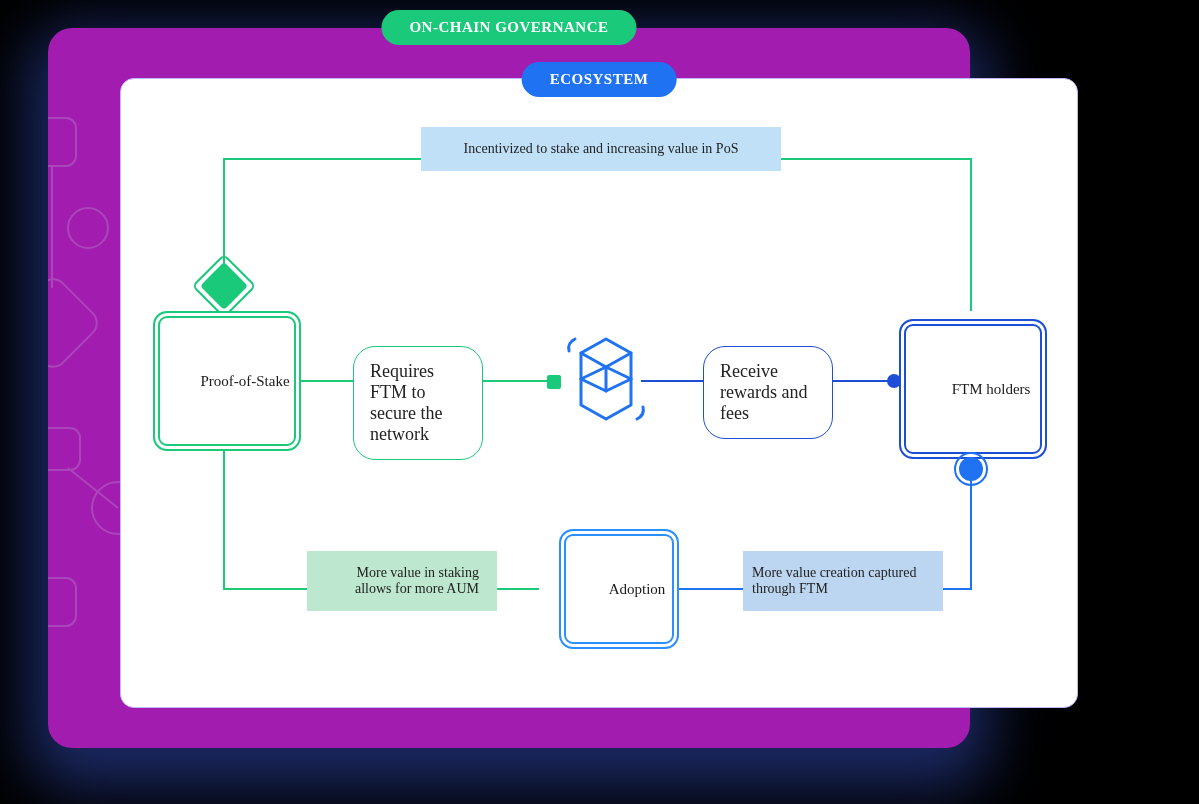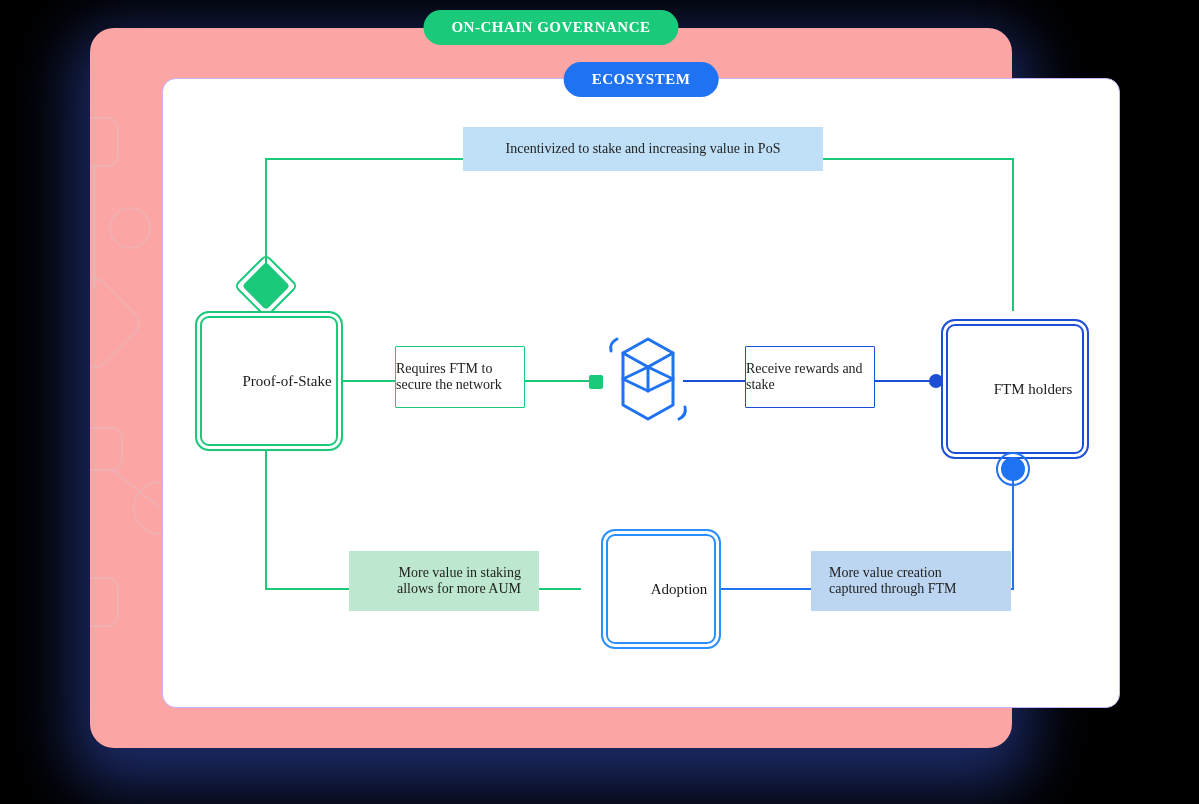--- a/index.html
+++ b/index.html
@@ -10,24 +10,23 @@
   font-family: Georgia, 'Times New Roman', serif;
   position: relative;
   overflow: hidden;
 }
 .outer-card {
   position: absolute;
   left: 48px;
   top: 28px;
   width: 922px;
   height: 720px;
-  background: #fca5a5;
+  background: #a21caf;
   border-radius: 24px;
   box-shadow: 0 20px 60px 20px rgba(60, 90, 220, 0.45);
-  margin-left: 42px;
 }
 .bg-pattern {
   position: absolute;
   inset: 0;
   overflow: hidden;
 }
 .bg-pattern svg {
   position: absolute;
   opacity: 0.22;
 }
@@ -77,23 +76,23 @@
   border: 2px solid #1d4ed8;
   box-shadow: inset 0 0 0 3px #fff, inset 0 0 0 5px #1d4ed8;
 }
 .node-adoption {
   left: 438px; top: 450px; width: 120px; height: 120px;
   border: 2px solid #2a8fff;
   box-shadow: inset 0 0 0 3px #fff, inset 0 0 0 5px #2a8fff;
 }
 .note-box {
   position: absolute;
-  padding: 14px 0;
-  border-radius: 1px;
-  font-size: 14px;
+  padding: 14px 16px;
+  border-radius: 22px;
+  font-size: 18px;
   color: #222;
   background: #fff;
 }
 .note-requires {
   left: 232px; top: 267px; width: 130px;
   border: 1px solid #1ac97a;
 }
 .note-receive {
   left: 582px; top: 267px; width: 130px;
   border: 1px solid #1d4ed8;
@@ -108,22 +107,23 @@
   left: 300px; top: 48px; width: 360px;
   background: #bfe0f7;
   text-align: center;
 }
 .label-green {
   left: 186px; top: 472px; width: 190px;
   background: #bde8cf;
   text-align: right;
 }
 .label-blue {
-  left: 648px; top: 472px; width: 200px;
+  left: 622px; top: 472px; width: 200px;
   background: #bcd5f0;
+  padding-left: 9px;
 }
 .cube-icon {
   position: absolute;
   left: 440px; top: 250px;
   width: 90px; height: 100px;
 }
 .diamond-marker {
   position: absolute;
   left: 86px; top: 190px;
   width: 34px; height: 34px;
@@ -241,21 +241,21 @@
           <path d="M 82 78 Q 84 86 76 90"></path>
           <path d="M 45 10 L 20 24 L 20 76 L 45 90 L 70 76 L 70 24 Z"></path>
           <path d="M 20 24 L 45 38 L 70 24"></path>
           <path d="M 45 38 L 45 62"></path>
           <path d="M 20 50 L 45 62 L 70 50"></path>
           <path d="M 20 50 L 45 38 L 70 50"></path>
         </g>
       </svg>
     </div>
 
-    <div class="note-box note-receive">Receive rewards and stake</div>
+    <div class="note-box note-receive">Receive rewards and fees</div>
 
     <div class="dot-blue dot-ftm-left"></div>
 
     <div class="node-box node-ftm">
       <span>FTM holders</span>
     </div>
 
     <div class="circle-marker circle-right"></div>
 
     <div class="label-box label-green">More value in staking allows for more AUM</div>

